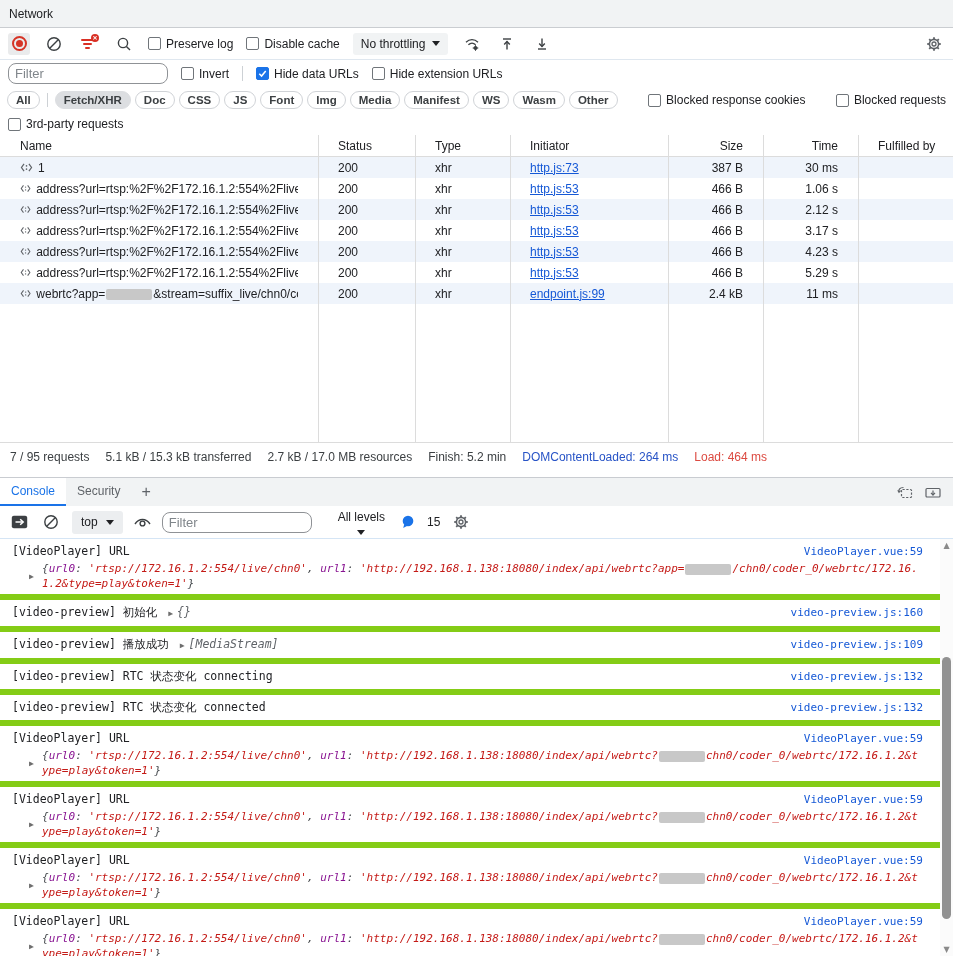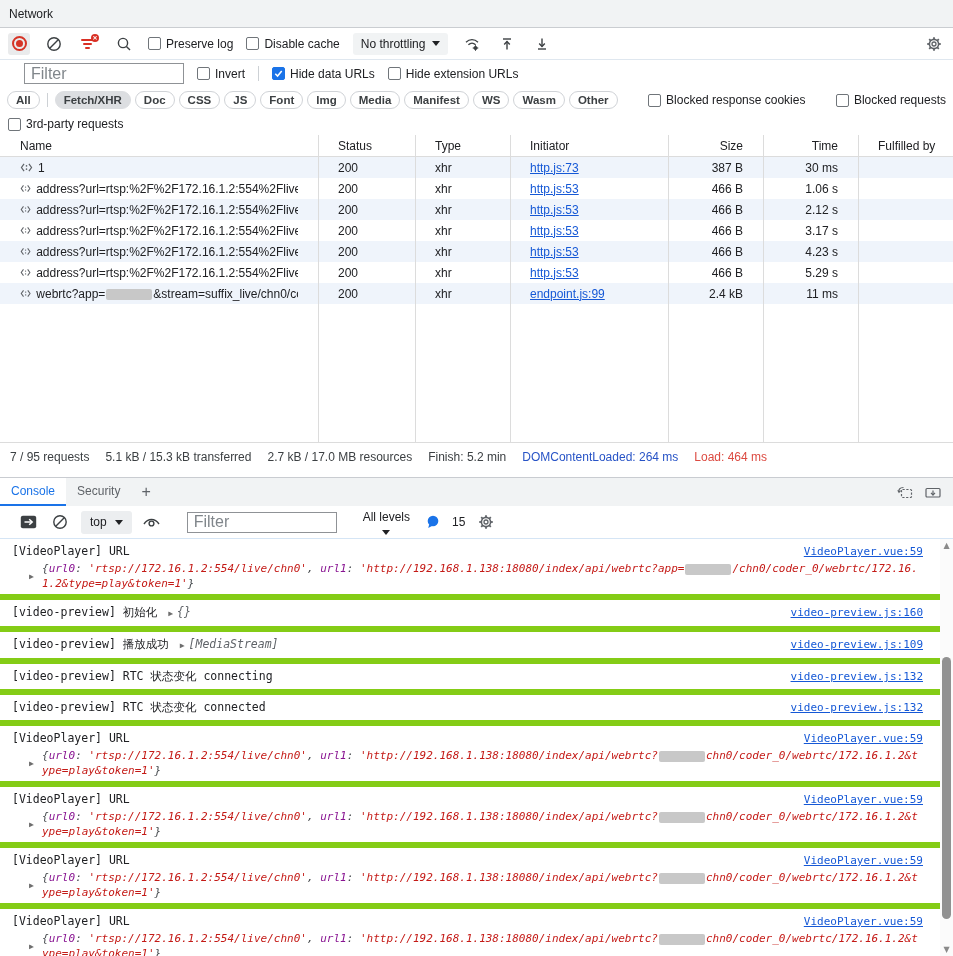--- a/index.html
+++ b/index.html
@@ -26,21 +26,21 @@
   .ml-auto { margin-left:auto; }
   .filter-funnel { position:relative; width:18px; height:16px; }
   .filter-funnel .bar { position:absolute; left:1px; height:2px; background:var(--error-red,#d93025); border-radius:1px; }
   .b1 { top:3px; width:13px; }
   .b2 { top:7px; width:9px; margin-left:2px; }
   .b3 { top:11px; width:5px; margin-left:4px; }
   .badge { position:absolute; right:-1px; top:-2px; width:8px; height:8px; background:var(--error-red,#d93025); border-radius:50%; color:#fff; font-size:6px; line-height:8px; text-align:center; font-weight:bold; }
 
   
   .net-filterbar { height:27px; display:flex; align-items:center; gap:13px; padding:0 8px; flex:0 0 auto; }
-  .text-input { height:21px; border:1px solid #8f9296; border-radius:0; padding:0 6px; font-family:"Liberation Sans",sans-serif; font-size:16px; color:#202124;margin-left:16px; }
+  .text-input { height:21px; border:1px solid #8f9296; border-radius:8px; padding:0 6px; font-family:"Liberation Sans",sans-serif; font-size:13px; color:#202124; }
   .text-input::placeholder { color:#80868b; }
   .vsep { width:1px; height:15px; background:#cdd1d5; }
 
   
   .net-pillrow { height:26px; display:flex; align-items:center; padding:0 7px; gap:4px; flex:0 0 auto;justify-content:space-between; }
   .pill { border:1px solid #d0d3d7; background:#fff; border-radius:9px; padding:2px 8px; font-weight:bold; font-size:11.5px; color:#3c4043; cursor:pointer; white-space:nowrap; }
   .pill.active { background:#dcdee1; border-color:#dcdee1; }
   .pill-sep { width:1px; height:14px; background:#cdd1d5; margin:0 3px; }
   .blocked-gap { margin-left:10px; }
   .net-3p { height:22px; display:flex; align-items:center; padding:0 8px; flex:0 0 auto; }
@@ -72,32 +72,32 @@
   .spacer7 { height:7px; flex:0 0 auto; }
 
   
   .drawer { flex:1; display:flex; flex-direction:column; border-top:1px solid #c9ccd1; min-height:0; }
   .drawer-tabs { height:28px; background:#f1f3f4; display:flex; align-items:stretch; flex:0 0 auto; }
   .dtab { display:flex; align-items:center; padding:0 11px; color:#5f6368; cursor:pointer; border-bottom:2px solid transparent; }
   .dtab.active { background:#fff; color:var(--accent-blue,#1a73e8); border-bottom-color:var(--accent-blue,#1a73e8); }
   .add-tab { display:flex; align-items:center; padding:0 10px; color:#5f6368; font-size:16px; cursor:pointer; }
   .drawer-tab-icons { margin-left:auto; display:flex; align-items:center; gap:12px; padding-right:12px; }
 
-  .console-toolbar { height:33px; display:flex; align-items:center; gap:10px; padding:0 17px; border-bottom:1px solid #d5e5f5; flex:0 0 auto; }
+  .console-toolbar { height:33px; display:flex; align-items:center; gap:10px; padding:0 8px; border-bottom:1px solid #d5e5f5; flex:0 0 auto; }
   .ctx-pill { display:inline-flex; align-items:center; gap:8px; background:#eceef0; border-radius:3px; height:23px; padding:0 9px; cursor:pointer; }
   .levels { display:inline-flex; align-items:center; gap:6px; margin-left:16px; cursor:pointer;flex-direction:column; }
   .issues { display:inline-flex; align-items:center; gap:12px; margin-left:6px; cursor:pointer; }
 
   
   .console-msgs { flex:1; position:relative; overflow:hidden; background:#fff;
                   font-family:"DejaVu Sans Mono", monospace; font-size:11.5px; }
   .msg { border-bottom:6px solid #84cc16; padding:3px 30px 3px 12px; position:relative; }
   .msg-row1 { display:flex; align-items:baseline; line-height:18px; }
   .msg-title { color:#202124; }
-  .src-link { margin-left:auto; color:var(--link-blue,#1558d6); text-decoration:underline; cursor:pointer; font-size:11px; white-space:nowrap; }
+  .src-link { margin-left:auto; color:var(--link-blue,#1558d6); cursor:pointer; font-size:11px; white-space:nowrap; }
   .preview { position:relative; margin-left:30px; line-height:15px; font-size:11px; font-style:italic; word-break:break-all; padding-right:0; }
   .tri { position:absolute; left:-13px; top:50%; transform:translateY(-50%); font-style:normal; font-size:8px; color:#6e6e6e; cursor:pointer; }
   .line-row { display:flex; align-items:baseline; line-height:19px; }
   .line-text { color:#202124; }
   .seg-key { color:var(--key-purple,#881391); }
   .seg-str { color:var(--string-red,#c41a16); }
   .seg-punc { color:#45494d; }
   .seg-obj { color:#5f6368; font-style:italic; }
   .seg-plain { color:#202124; }
   .tri-inline { font-size:8px; color:#6e6e6e; cursor:pointer; padding:0 4px; font-style:normal; }

